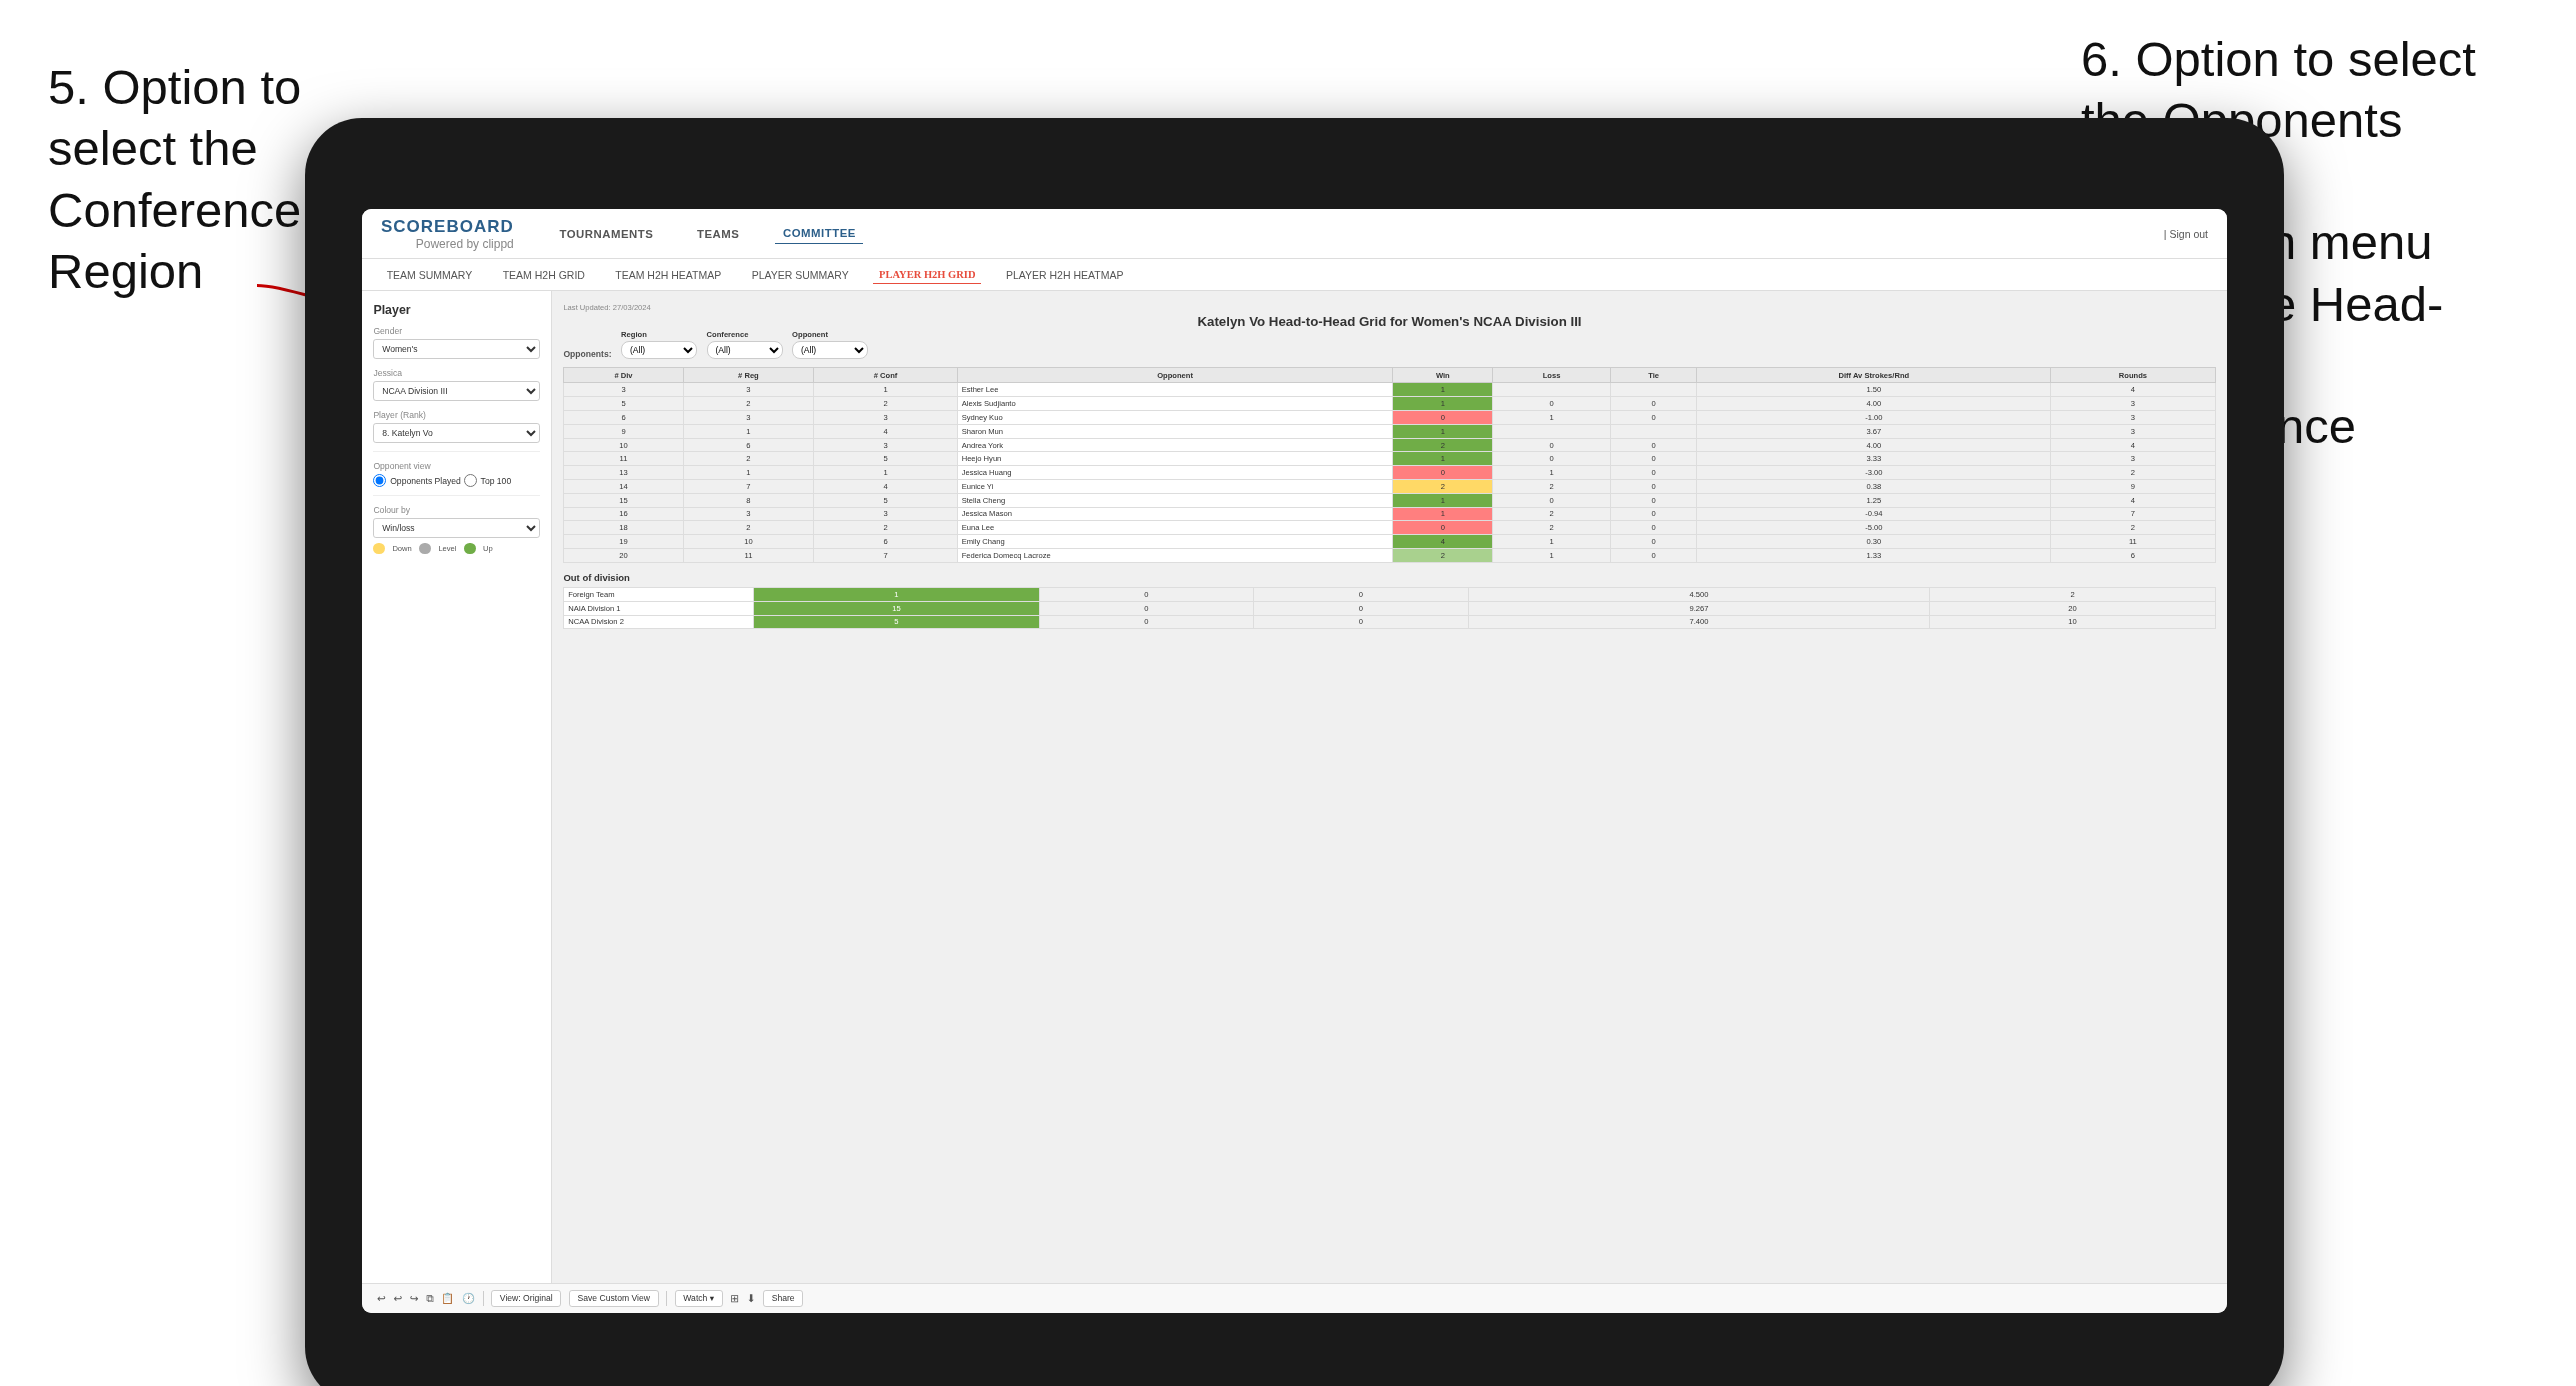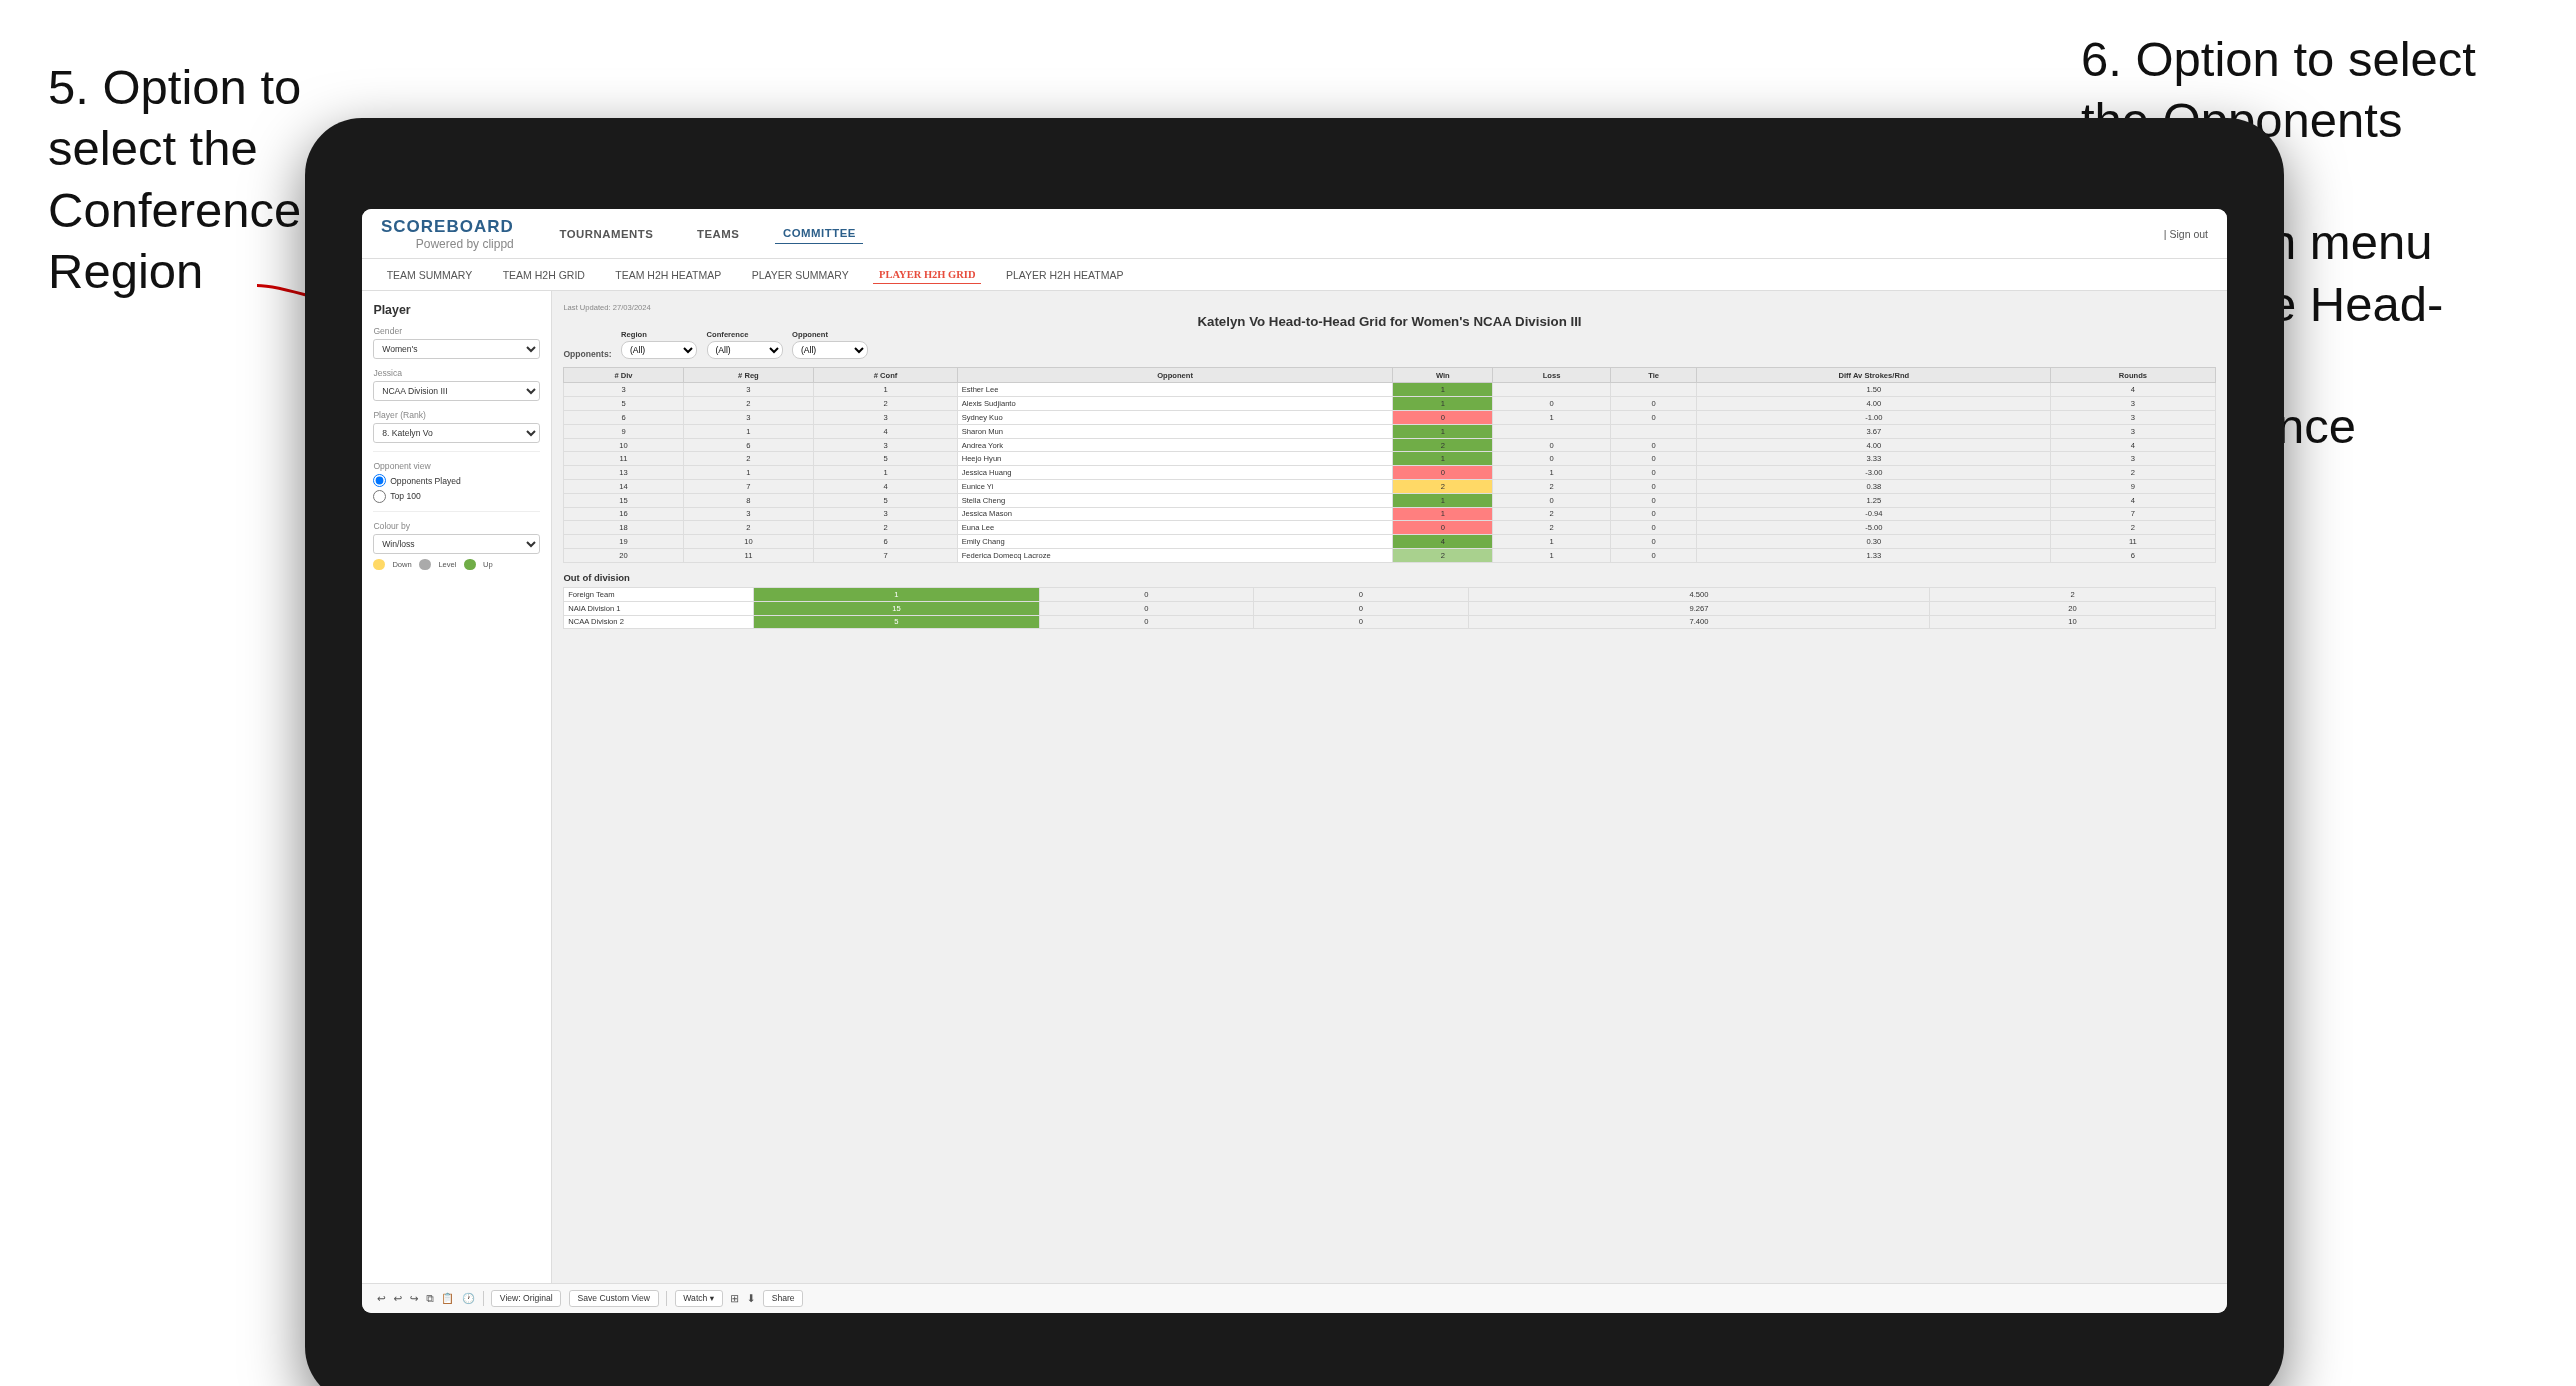--- a/index.html
+++ b/index.html
@@ -198,21 +198,21 @@
     }
 
     .divider {
       border: none;
       border-top: 1px solid #eee;
       margin: 7.6px 0;
     }
 
     .radio-group {
       display: flex;
-      flex-direction: column;
+      flex-direction: row;
       gap: 2.9px;
       font-size: 8.6px;
       color: #333;
     }
 
     .radio-item {
       display: flex;
       align-items: center;
       gap: 3.8px;
     }

